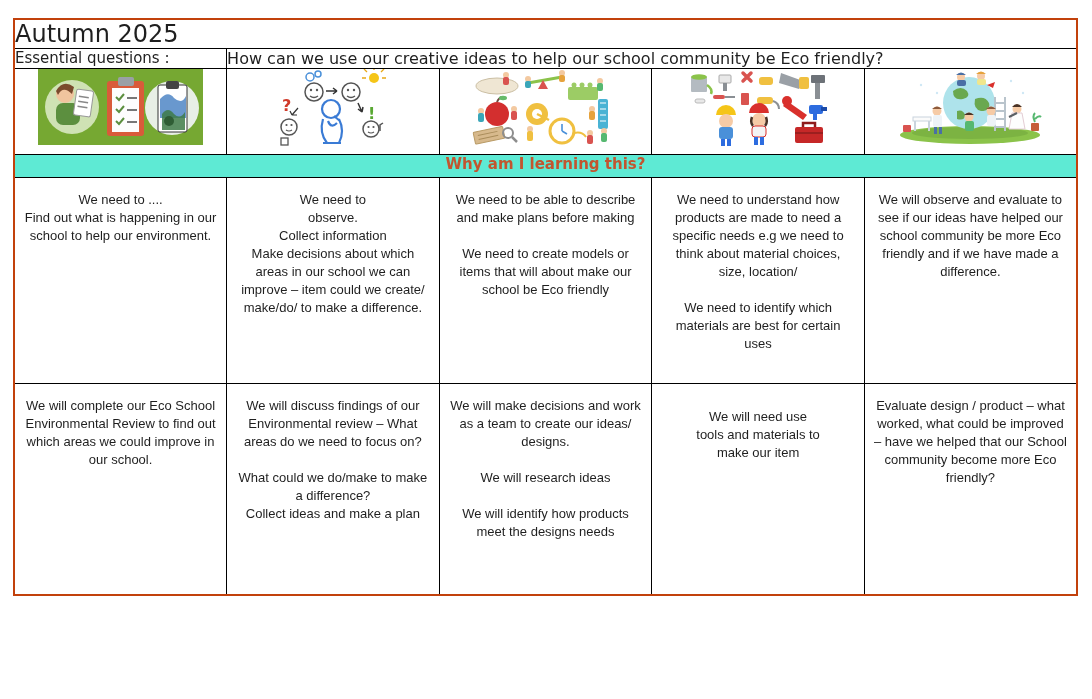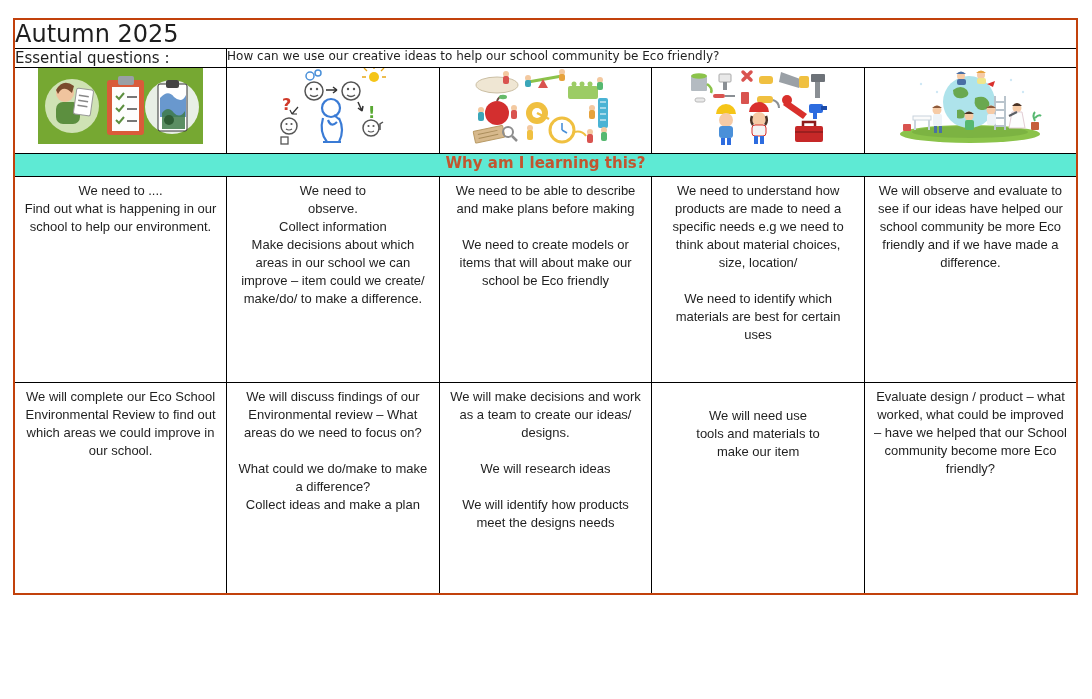--- a/index.html
+++ b/index.html
@@ -3,29 +3,29 @@
 <meta charset="utf-8">
 <style>
   html,body{margin:0;padding:0;background:#ffffff;width:1092px;height:699px;overflow:hidden;}
   body{font-family:"Liberation Sans", sans-serif;color:#1f1f1f;}
   table.doc{position:absolute;left:13px;top:18px;width:1065px;border-collapse:collapse;table-layout:fixed;background:#fff;}
   table.doc{border:2px solid #c2410c;}
   table.doc td{border:1.5px solid #000;vertical-align:top;padding:0;}
   col{width:20%;}
   .title-cell{font-family:"DejaVu Sans", sans-serif;font-size:24px;padding:6px 10px 14px 10px;}
   .eq-label{font-family:"DejaVu Sans", sans-serif;font-size:15px;padding:3px 8px;}
-  .eq-text{font-family:"DejaVu Sans", sans-serif;font-size:12px;padding:3px 10px;}
+  .eq-text{font-family:"DejaVu Sans", sans-serif;font-size:16px;padding:3px 10px;}
   .subject-cell{font-family:"DejaVu Sans", sans-serif;font-size:16px;padding:4px 8px 22px 8px;}
   .img-row td{height:85px;text-align:center;vertical-align:middle;padding:3px 2px;}
   .banner td{font-family:"DejaVu Sans", sans-serif;font-weight:bold;font-size:15px;text-align:center;height:22px;vertical-align:middle;padding:1px 0;}
   .banner-why td{background:#5eead4;color:#C2552F;}
   .banner-exp td{background:#BDE0F1;color:#2E9DC8;}
   .cells td{height:205px;}
   .cells2 td{height:210px;}
-  .cell-text{font-size:13px;line-height:1.38;text-align:center;white-space:pre-line;padding:5px 9px 6px 9px;}
+  .cell-text{font-size:13px;line-height:1.38;text-align:center;white-space:pre-line;padding:13px 9px 6px 9px;}
   .cells2 td:nth-child(4) .cell-text{padding-top:24px;}
   svg{display:inline-block;vertical-align:middle;}
 </style>
 </head>
 <body>
 
 <table class="doc">
   <colgroup>
       <col>
       <col>

